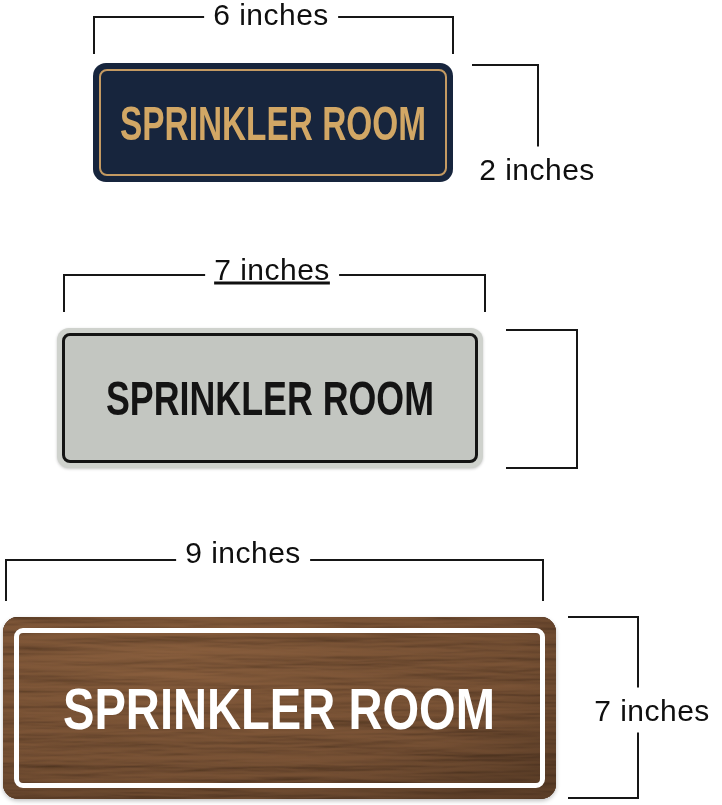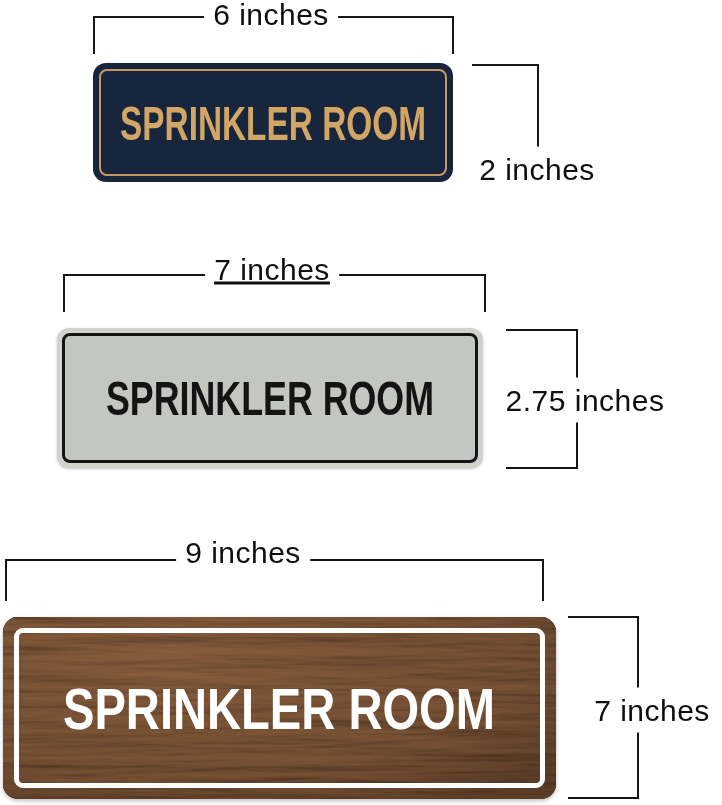--- a/index.html
+++ b/index.html
@@ -52,21 +52,20 @@
   <div class="dim-label" style="left:272px;top:269px;text-decoration:underline;">7 inches</div>
 
   <div class="sign" id="sign2">
     <div class="inner-field"></div>
     <svg class="sign-text-svg" width="426" height="140" viewBox="0 0 426 140">
       <text x="213" y="87" text-anchor="middle" font-family="Liberation Sans, sans-serif" font-weight="bold" font-size="48" textLength="328" lengthAdjust="spacingAndGlyphs" fill="#141414">SPRINKLER ROOM</text>
     </svg>
   </div>
 
   <div class="v-bracket" style="left:506px;top:329px;width:70px;height:136px;"></div>
-  <div class="dim-label" style="left:585px;top:400px;padding:6px 9px;">2.75 inches</div>
 
   <div class="h-bracket" style="left:5px;top:559px;width:535px;height:40px;"></div>
   <div class="dim-label" style="left:243px;top:552px;">9 inches</div>
 
   <div class="sign" id="sign3">
     <svg class="wood-svg" width="553" height="182" viewBox="0 0 553 182">
       <defs>
         <filter id="woodgrain" x="-5%" y="-5%" width="110%" height="110%">
           <feTurbulence type="fractalNoise" baseFrequency="0.006 0.085" numOctaves="4" seed="6" result="n"></feTurbulence>
           <feDiffuseLighting in="n" lighting-color="#8a5e3e" surfaceScale="2.5" diffuseConstant="1.15">

